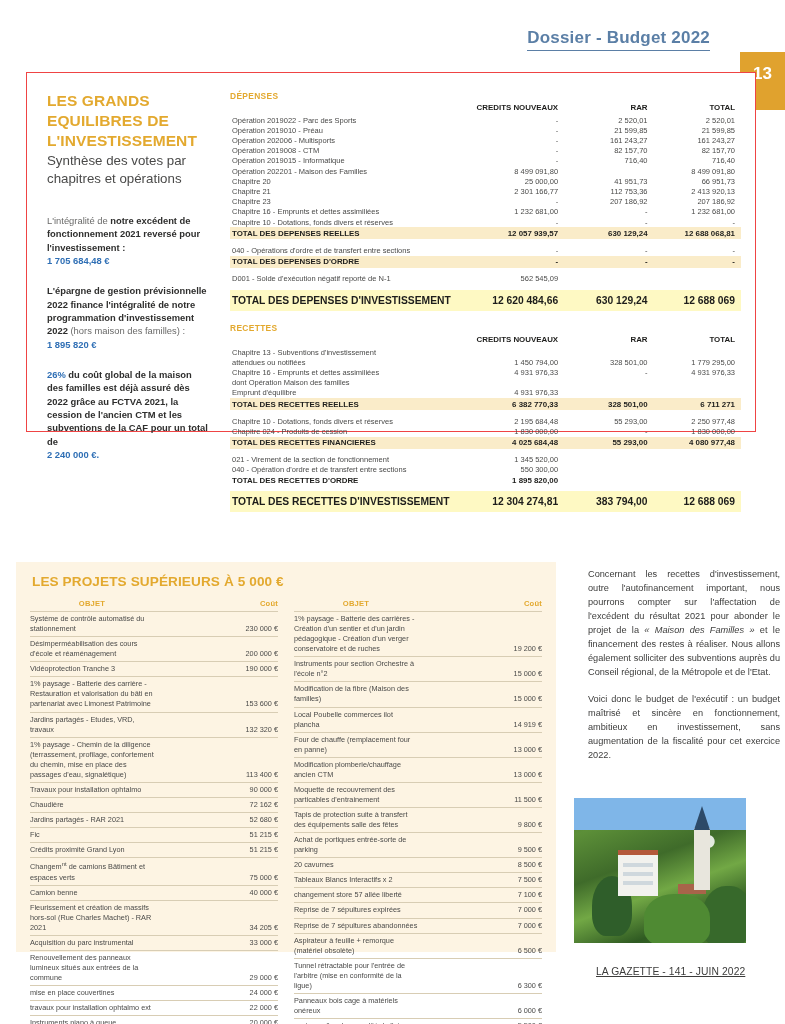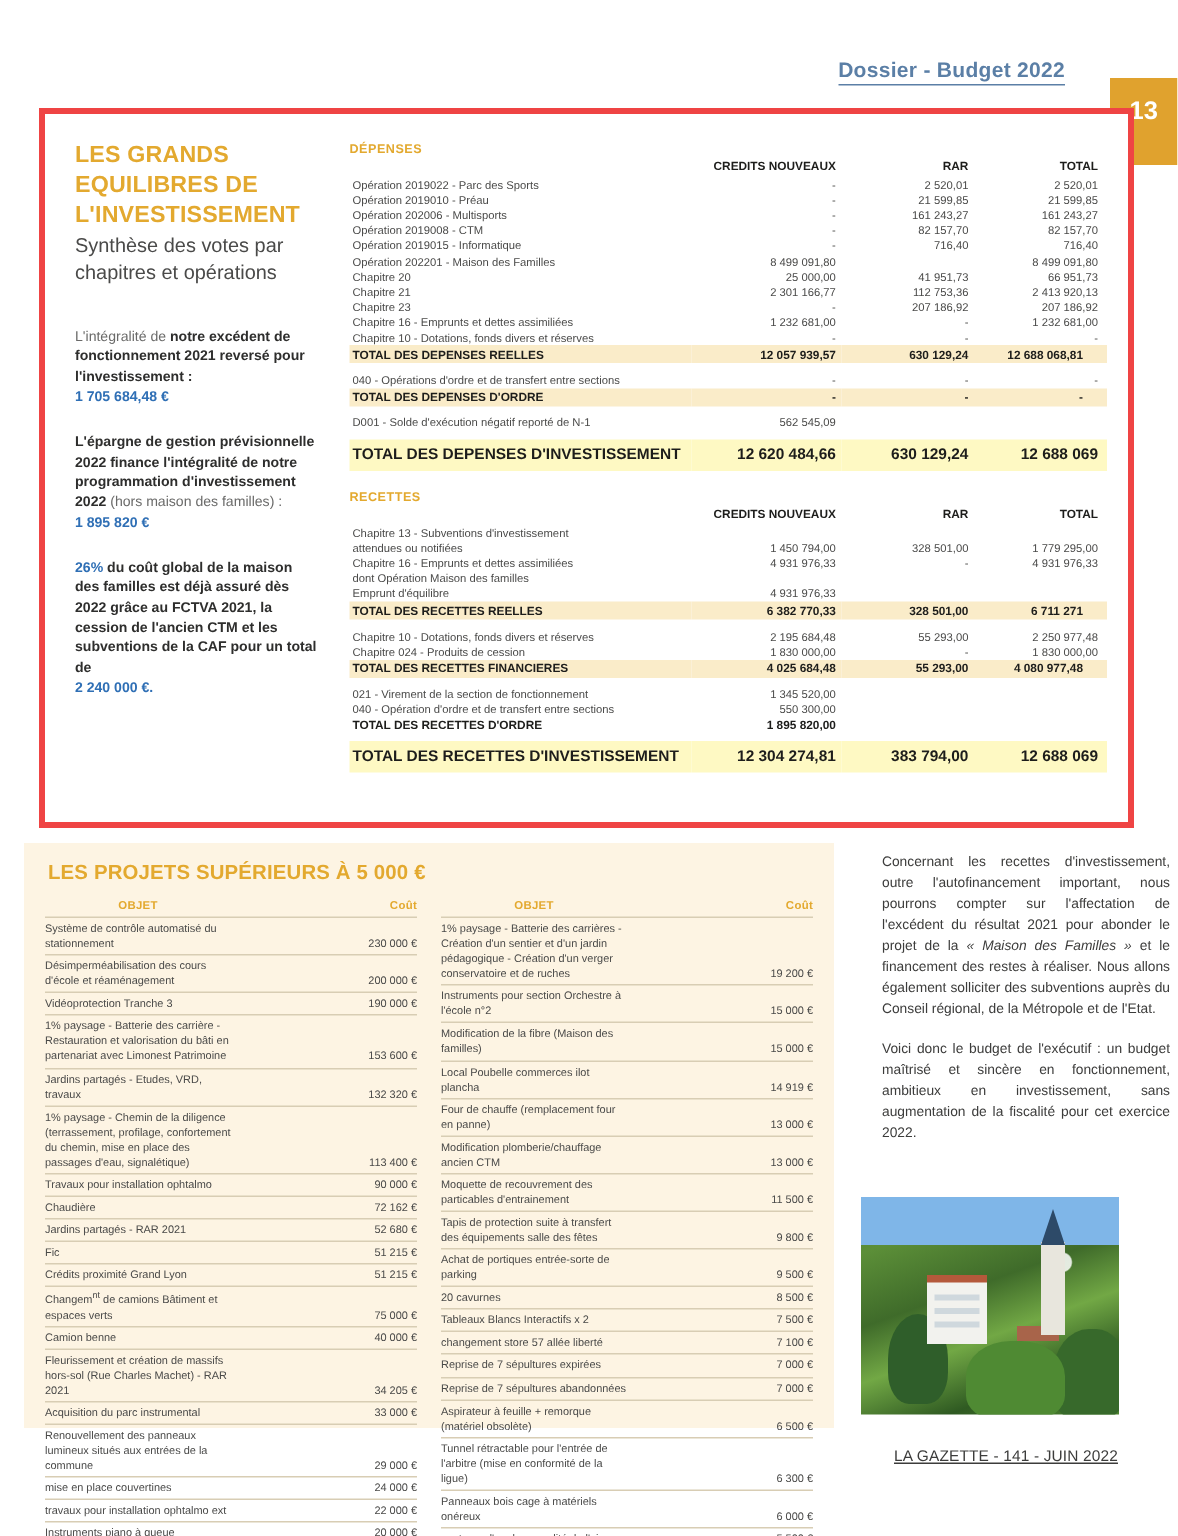--- a/index.html
+++ b/index.html
@@ -6,41 +6,41 @@
   html, body { margin:0; padding:0; }
   body {
     width: 785px; height: 1024px;
     background: #ffffff;
     font-family: "Liberation Sans", sans-serif;
     color: #3c3c3b;
     position: relative;
     overflow: hidden;
   }
   .dossier-label {
-    position:absolute; right:75px; top:38px;
-    font-size:14px; font-weight:bold; color:#5b7fa6;
+    position:absolute; right:75px; top:28px;
+    font-size:17px; font-weight:bold; color:#5b7fa6;
     letter-spacing:.2px;
     border-bottom:1.6px solid #5b7fa6;
     padding-bottom:2px;
   }
   .page-badge {
     position:absolute; right:0; top:52px;
     width:45px; height:58px;
     background:#e0a22e;
     color:#ffffff;
     font-size:17px; font-weight:bold;
     display:flex; align-items:center; justify-content:center;
     padding-bottom:14px;
   }
 
   
   .card {
     position:absolute;
-    left:26px; top:72px; width:730px; height:480px;
-    border:4px solid #ef4444;
+    left:26px; top:72px; width:730px; height:360px;
+    border:1px solid #ef4444;
     background:#ffffff;
   }
   .card-inner { display:flex; padding:18px 14px 10px 20px; height:100%; }
 
   .col-left { width:175px; flex:0 0 175px; padding-right:12px; }
   .col-right { flex:1 1 auto; padding-left:8px; }
 
   .title {
     color:#e3a92f;
     font-weight:bold;
@@ -77,21 +77,21 @@
   table.fin td { font-size:7.5px; padding:0.6px 0; vertical-align:top; color:#4a4a49; }
   table.fin td.lbl { width:47%; padding-left:2px; }
   table.fin td.num { text-align:right; padding-right:4px; width:18.2%; }
   table.fin td.num.c1 { width:20.6%; }
   table.fin td.num.c3 { padding-right:6px; }
 
   tr.colhead td { font-size:7.9px; font-weight:bold; color:#1d1d1b; padding-bottom:3.5px; }
   tr.total td { background:#faecc9; font-weight:bold; color:#1d1d1b; font-size:7.9px; padding:1.6px 0; }
   tr.total td.lbl { padding-left:2px; }
   tr.total td.num { padding-right:4px; }
-  tr.total td.num.c3 { padding-right:16px; }
+  tr.total td.num.c3 { padding-right:6px; }
 
   tr.grand td {
     background:#fef9c3; font-weight:bold; color:#1d1d1b;
     font-size:10.3px; padding:5px 0;
   }
   tr.grand td.lbl { padding-left:2px; }
   tr.grand td.num { padding-right:4px;margin-top:12px; }
   tr.grand td.num.c3 { padding-right:6px; }
   tr.spacer td { height:6px; padding:0; }
 

